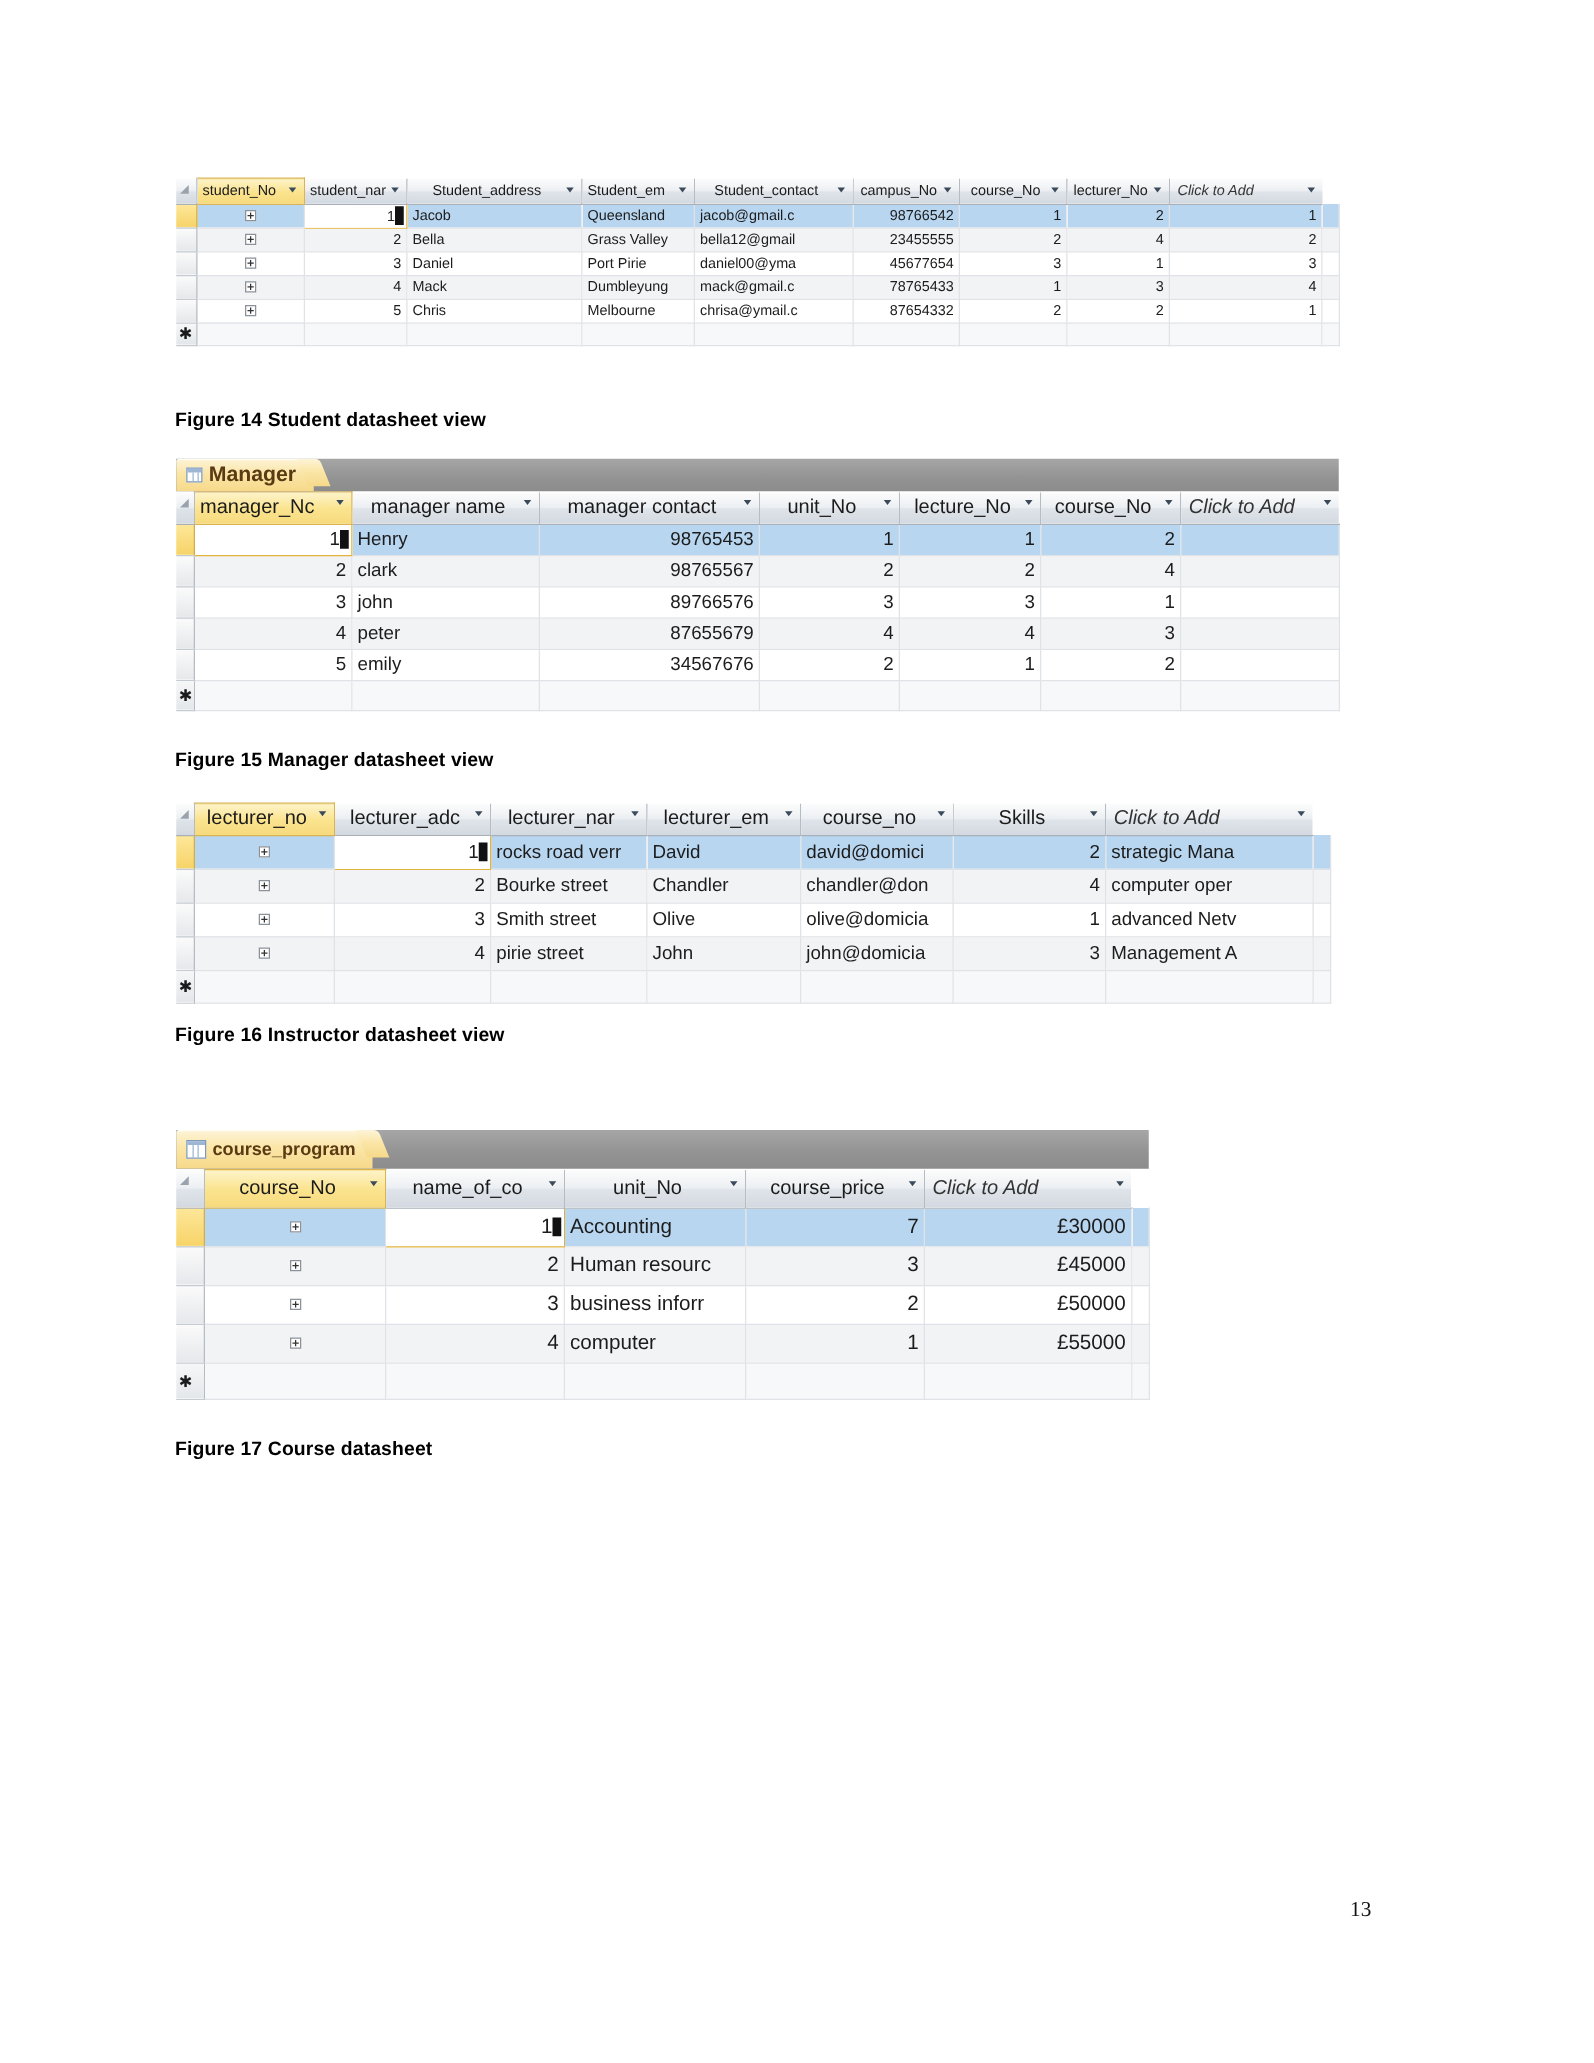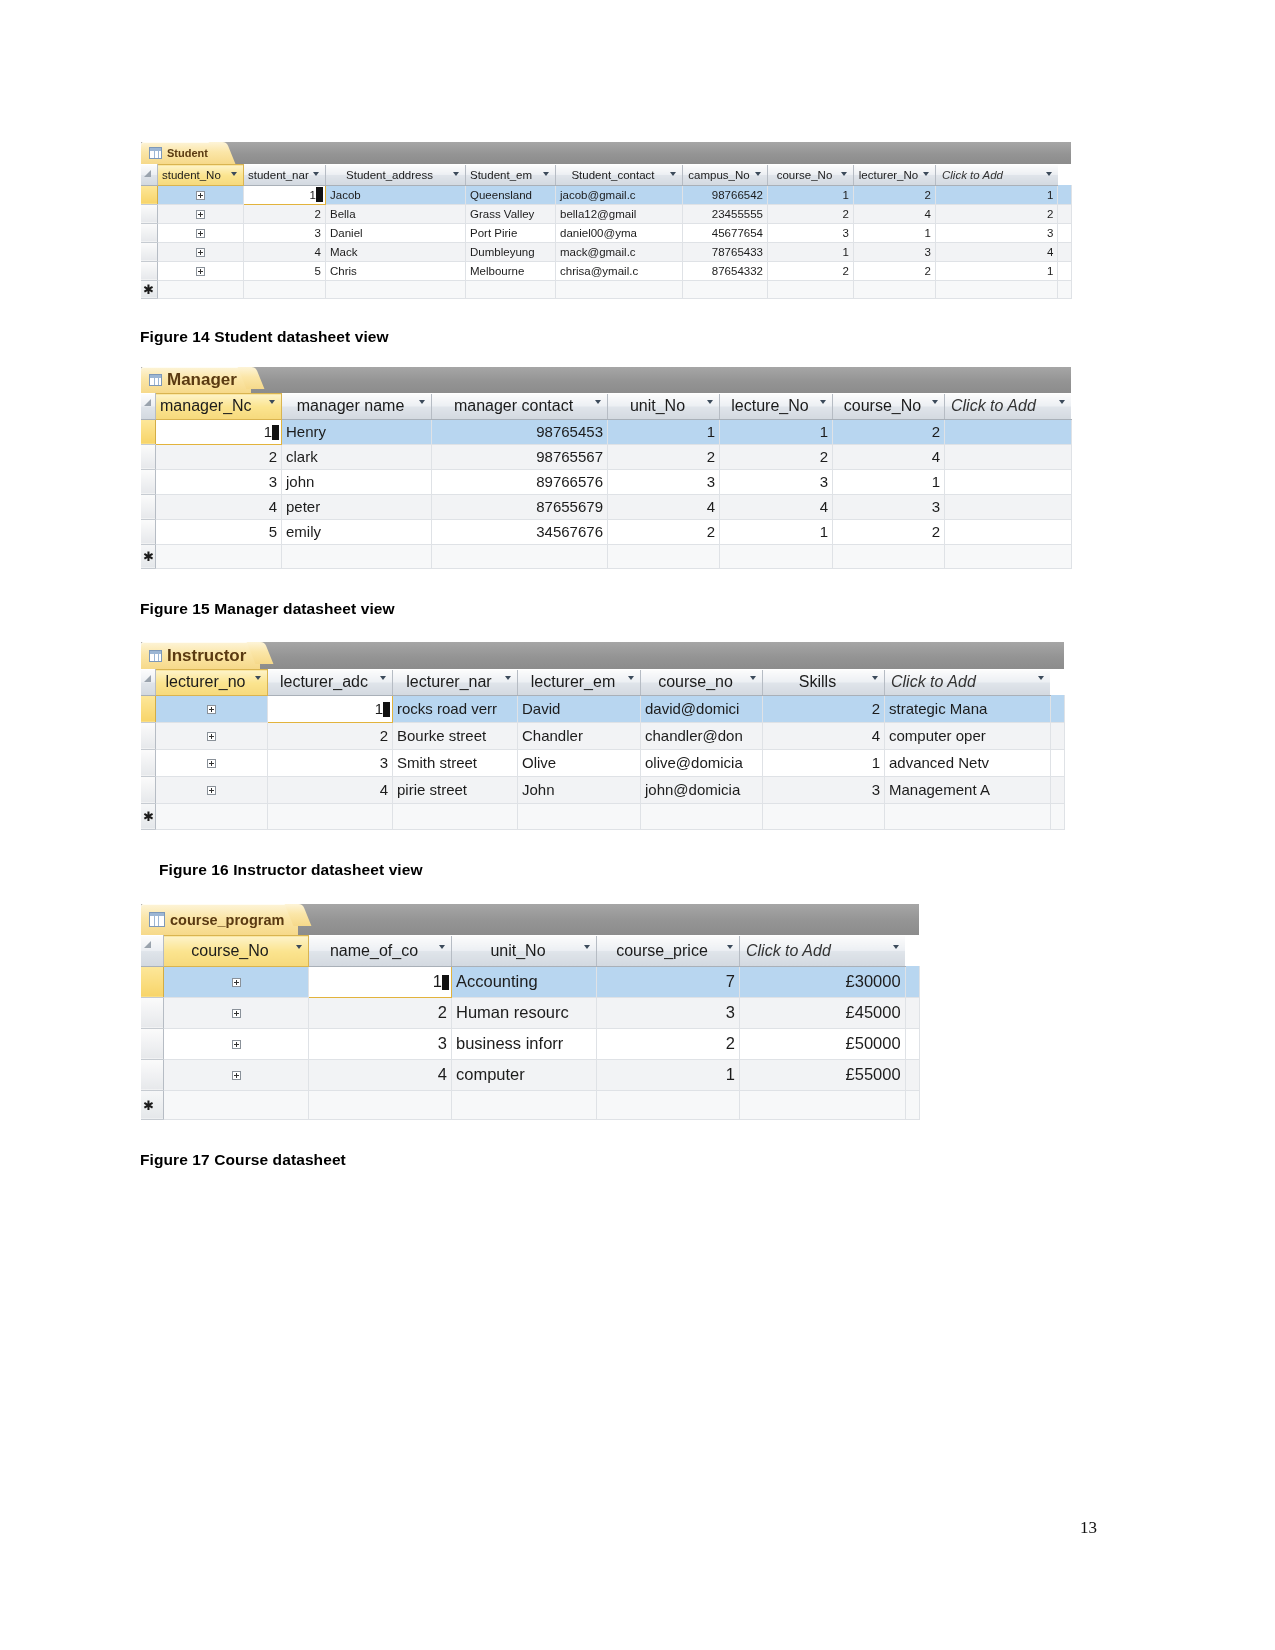--- a/index.html
+++ b/index.html
@@ -286,26 +286,20 @@
   .ds.big .ds-hdr { font-size: 16px; }
   .ds.big .ds-cell { font-size: 16.5px; }
   .ds.big .ds-tab { font-size: 14.5px; }
 </style>
 </head>
 <body>
 
 <div class="page">
 
   <div class="ds small" style="left:141px; top:142px; width:930px;">
-    <div class="ds-tabbar">
-      <div class="ds-tab">
-        <span class="tab-icon"></span>
-        <span class="tab-label">Student</span>
-      </div>
-    </div>
 
     <div class="ds-grid">
 
       <div class="ds-row">
         <div class="sel-col hdrcorner" style="height:20px;"></div>
         <div class="ds-hdr pk" style="width:86px;">
           <div class="hdr-inner">
               <span class="hdr-text lft">student_No</span>
               <span class="arrow-dn"></span>
             </div>
@@ -567,26 +561,20 @@
         <div class="ds-cell"></div>
         <div class="ds-cell"></div>
         <div class="ds-cell blank"></div>
       </div>
     </div>
   </div>
 
   <div class="caption" style="top:600px;">Figure 15 Manager datasheet view</div>
 
   <div class="ds mid" style="left:141px; top:642px; width:923px;">
-    <div class="ds-tabbar" style="height:27px;">
-      <div class="ds-tab" style="height:27px;">
-        <span class="tab-icon"></span>
-        <span class="tab-label">Instructor</span>
-      </div>
-    </div>
 
     <div class="ds-grid">
       <div class="ds-row">
         <div class="sel-col hdrcorner" style="height:25px; width:14px;"></div>
         <div class="ds-hdr pk" style="width:112px;">
           <div class="hdr-inner">
               <span class="hdr-text">lecturer_no</span>
               <span class="arrow-dn"></span>
             </div>
         </div>
@@ -683,21 +671,21 @@
         <div class="ds-cell"></div>
         <div class="ds-cell"></div>
         <div class="ds-cell"></div>
         <div class="ds-cell"></div>
         <div class="ds-cell"></div>
         <div class="ds-cell blank"></div>
       </div>
     </div>
   </div>
 
-  <div class="caption" style="top:861px;margin-left:19px;">Figure 16 Instructor datasheet view</div>
+  <div class="caption" style="top:820px;">Figure 16 Instructor datasheet view</div>
 
   <div class="ds big" style="left:141px; top:904px; width:778px;">
     <div class="ds-tabbar" style="height:31px;">
       <div class="ds-tab" style="height:31px;">
         <span class="tab-icon" style="width:16px;height:15px;"></span>
         <span class="tab-label">course_program</span>
       </div>
     </div>
 
     <div class="ds-grid">

